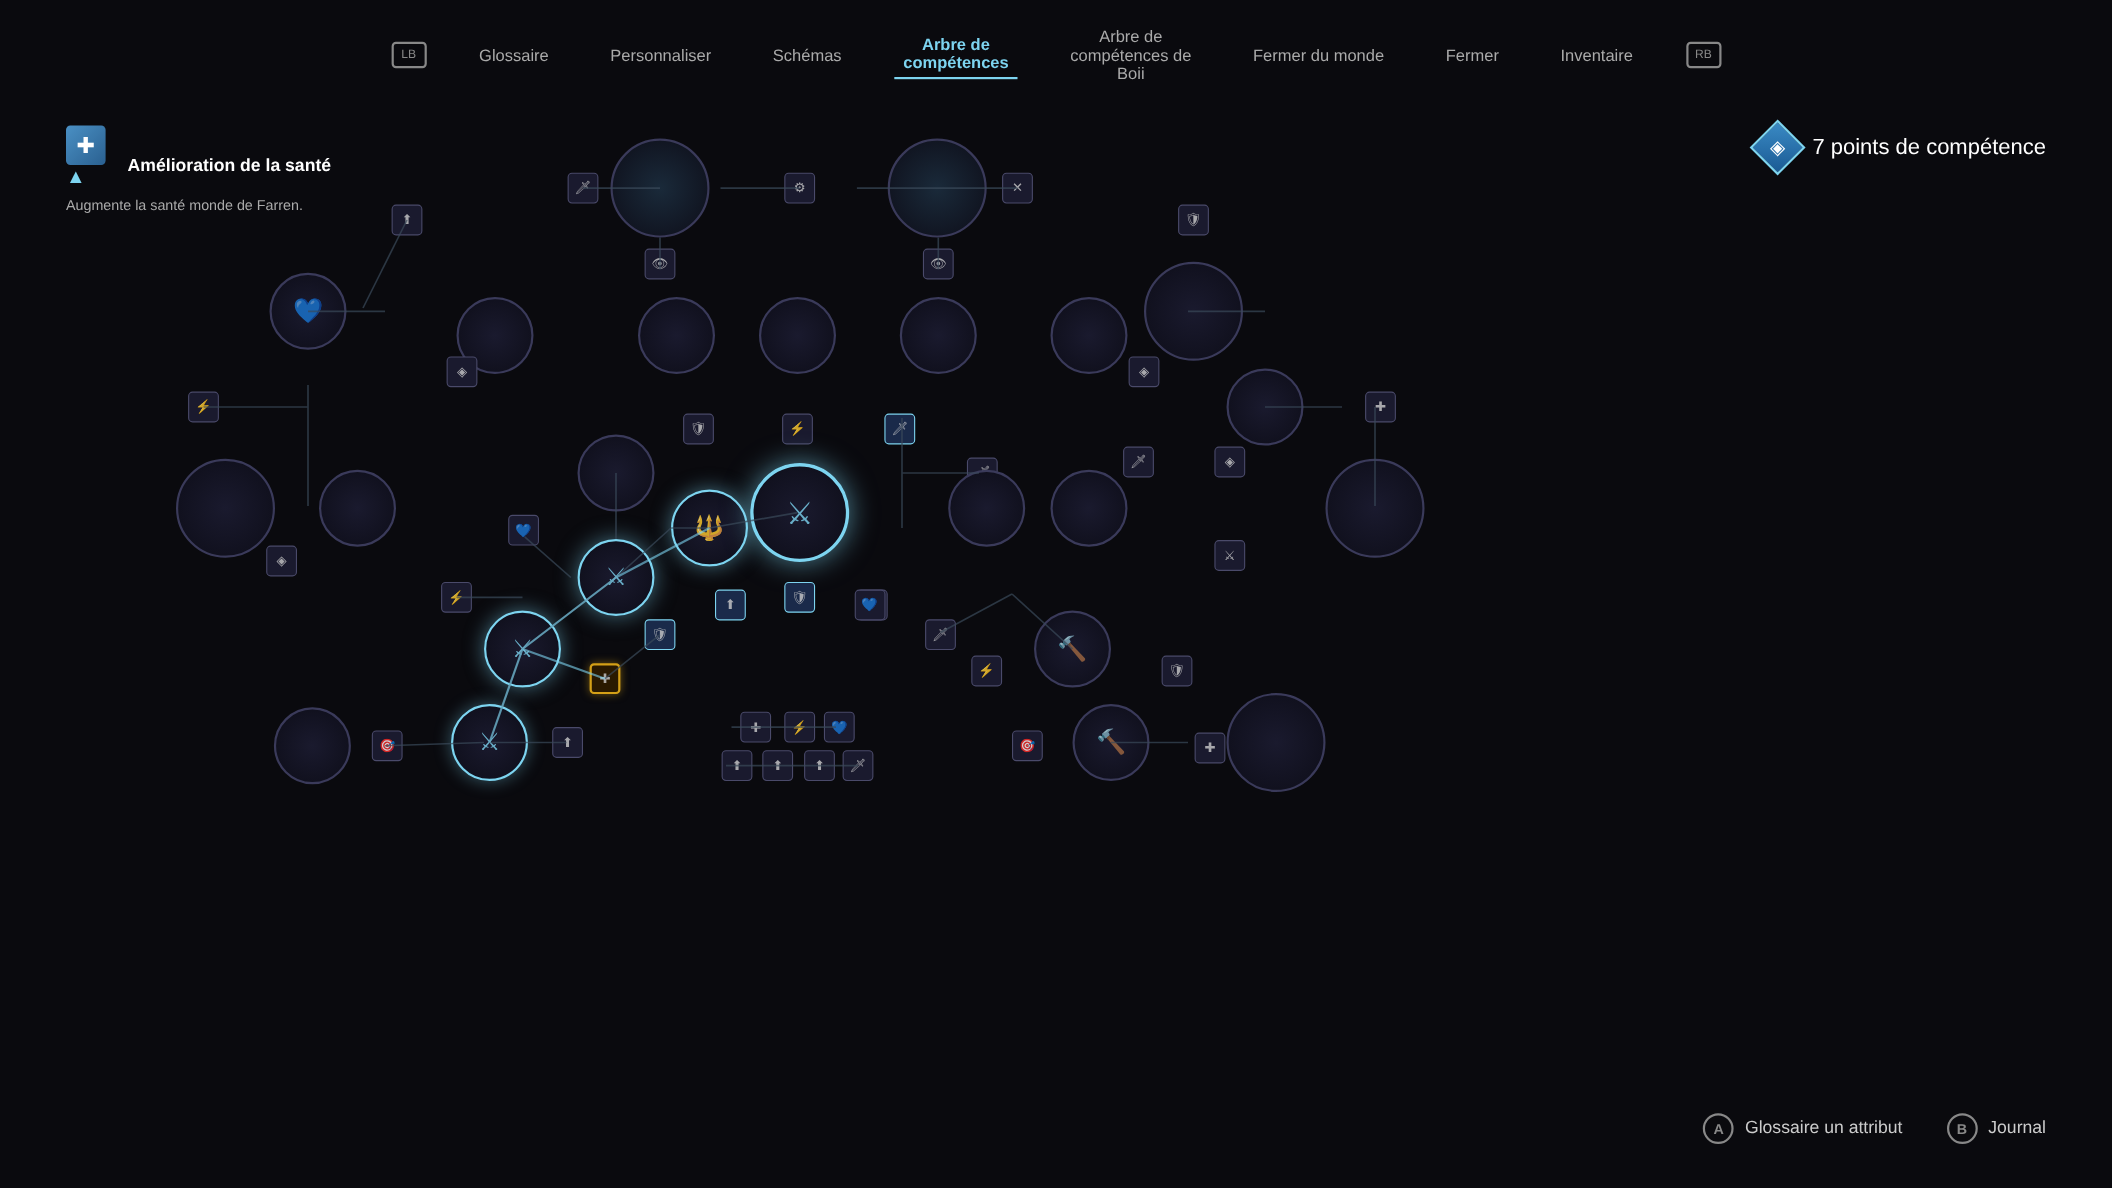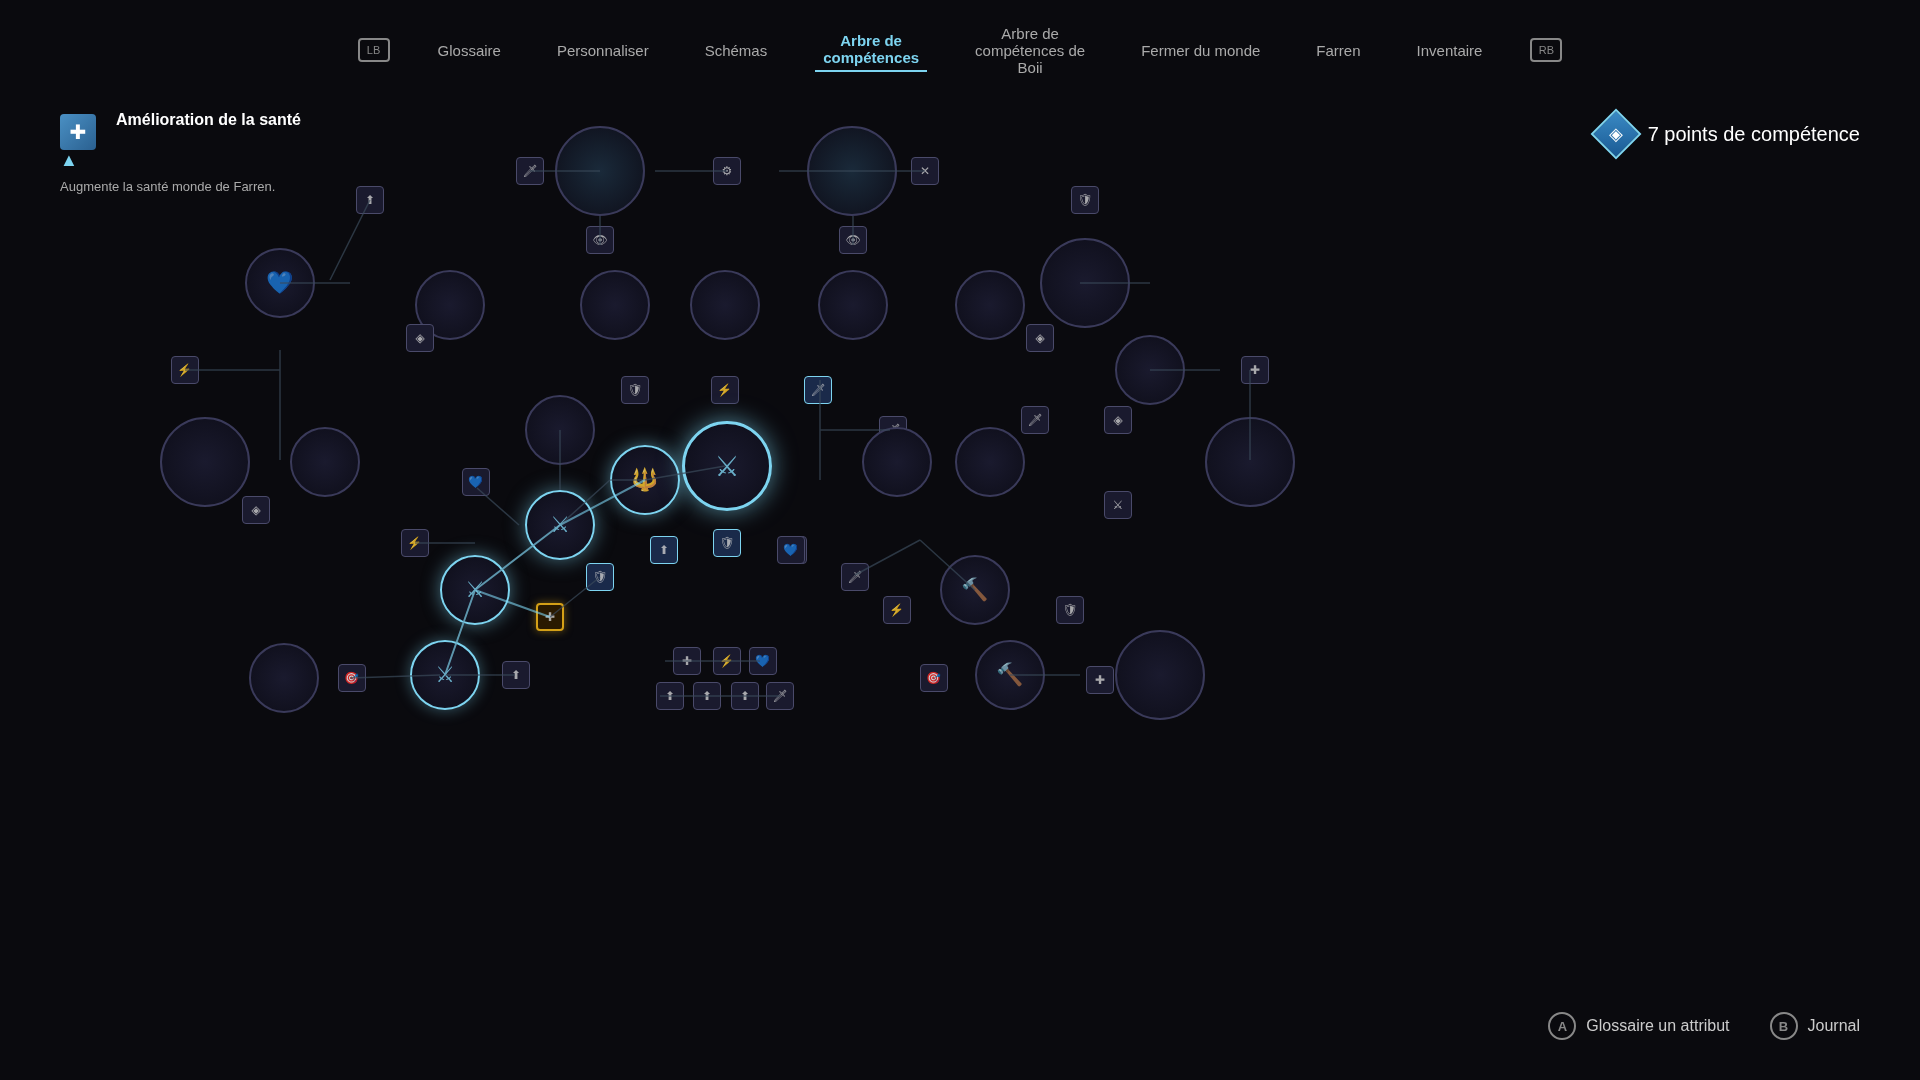--- a/index.html
+++ b/index.html
@@ -77,20 +77,21 @@
       font-size: 18px;
       color: #7dd4f0;
       display: block;
       margin-top: 2px;
     }
     .info-title {
       font-size: 16px;
       font-weight: bold;
       color: #fff;
       line-height: 1.2;
+      margin-top: 31px;
     }
     .info-desc {
       font-size: 13px;
       color: #aaa;
       margin-top: 8px;
       clear: both;
     }
 
     
     .right-panel {
@@ -275,21 +276,21 @@
 <nav class="top-nav">
   <div class="nav-lb">
     <span>LB</span>
   </div>
   <div class="nav-btn">Glossaire</div>
   <div class="nav-btn">Personnaliser</div>
   <div class="nav-btn">Schémas</div>
   <div class="nav-btn active">Arbre de<br>compétences</div>
   <div class="nav-btn" style="text-align:center;">Arbre de<br>compétences de<br>Boii</div>
   <div class="nav-btn">Fermer du monde</div>
-  <div class="nav-btn">Farren</div>
+  <div class="nav-btn">Fermer</div>
   <div class="nav-btn">Inventaire</div>
   <div class="nav-rb">
     <span>RB</span>
   </div>
 </nav>
 
 <div class="info-panel">
   <div style="display:flex; align-items:flex-start; gap:10px;">
     <div>
       <div class="info-icon">✚</div>

